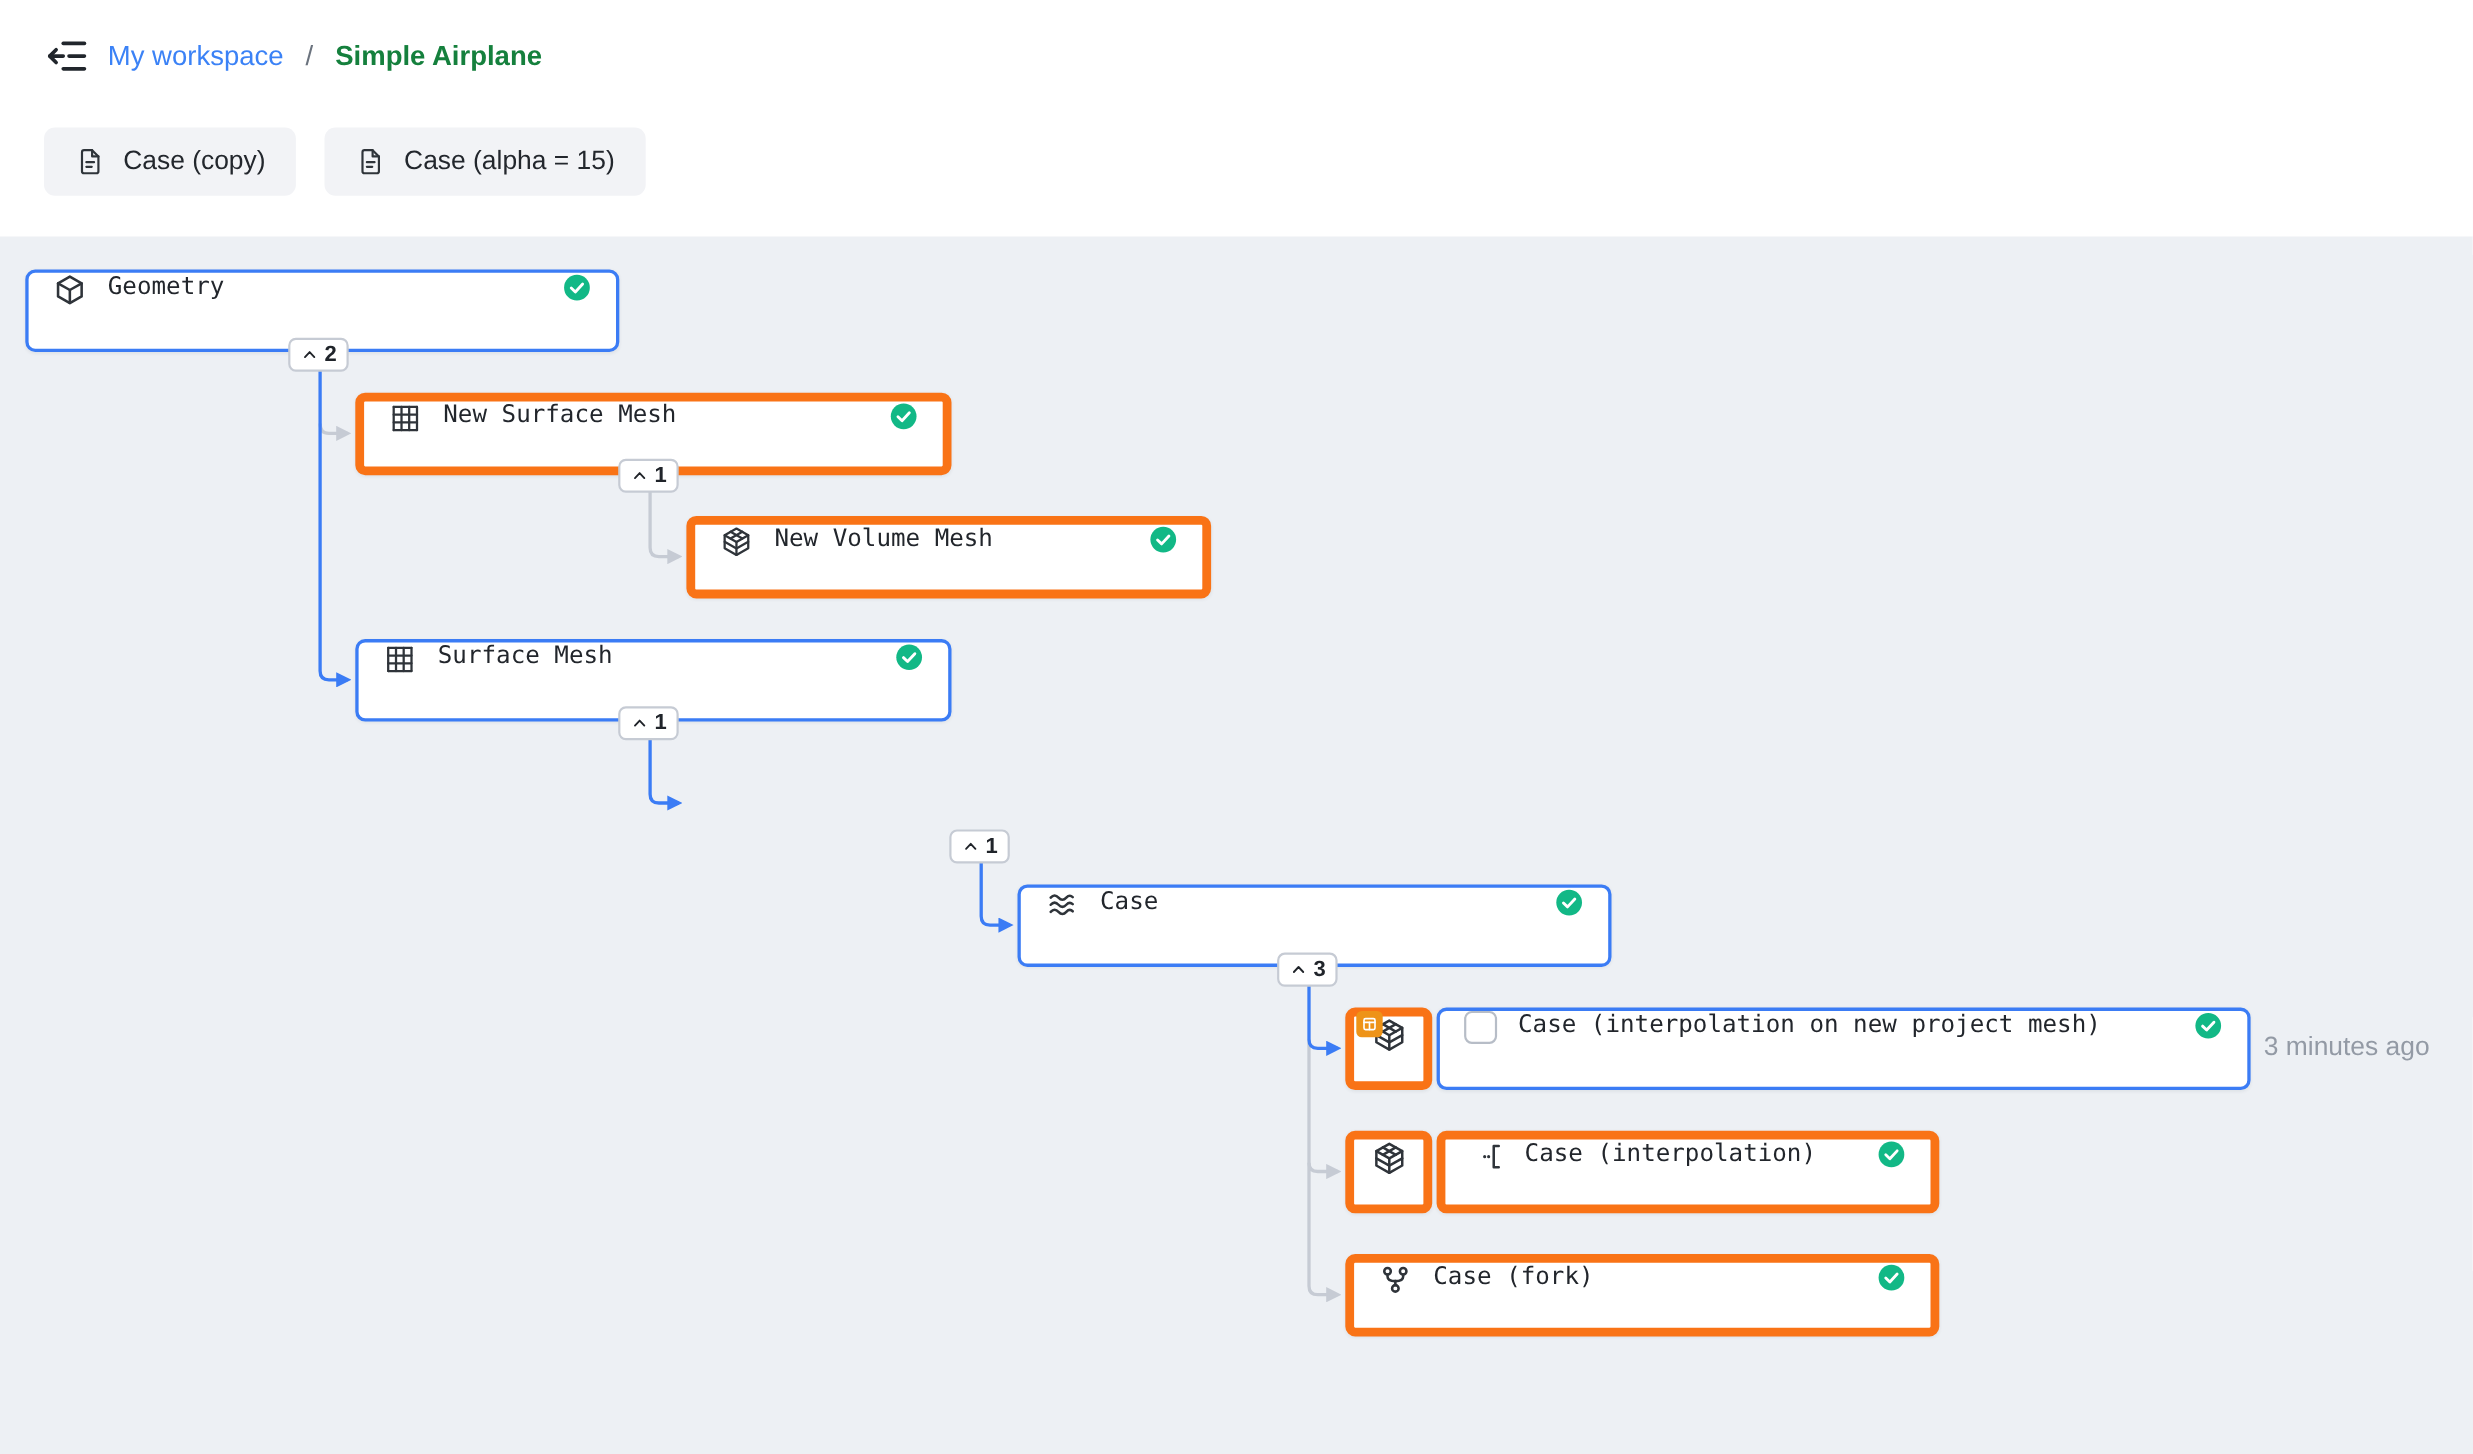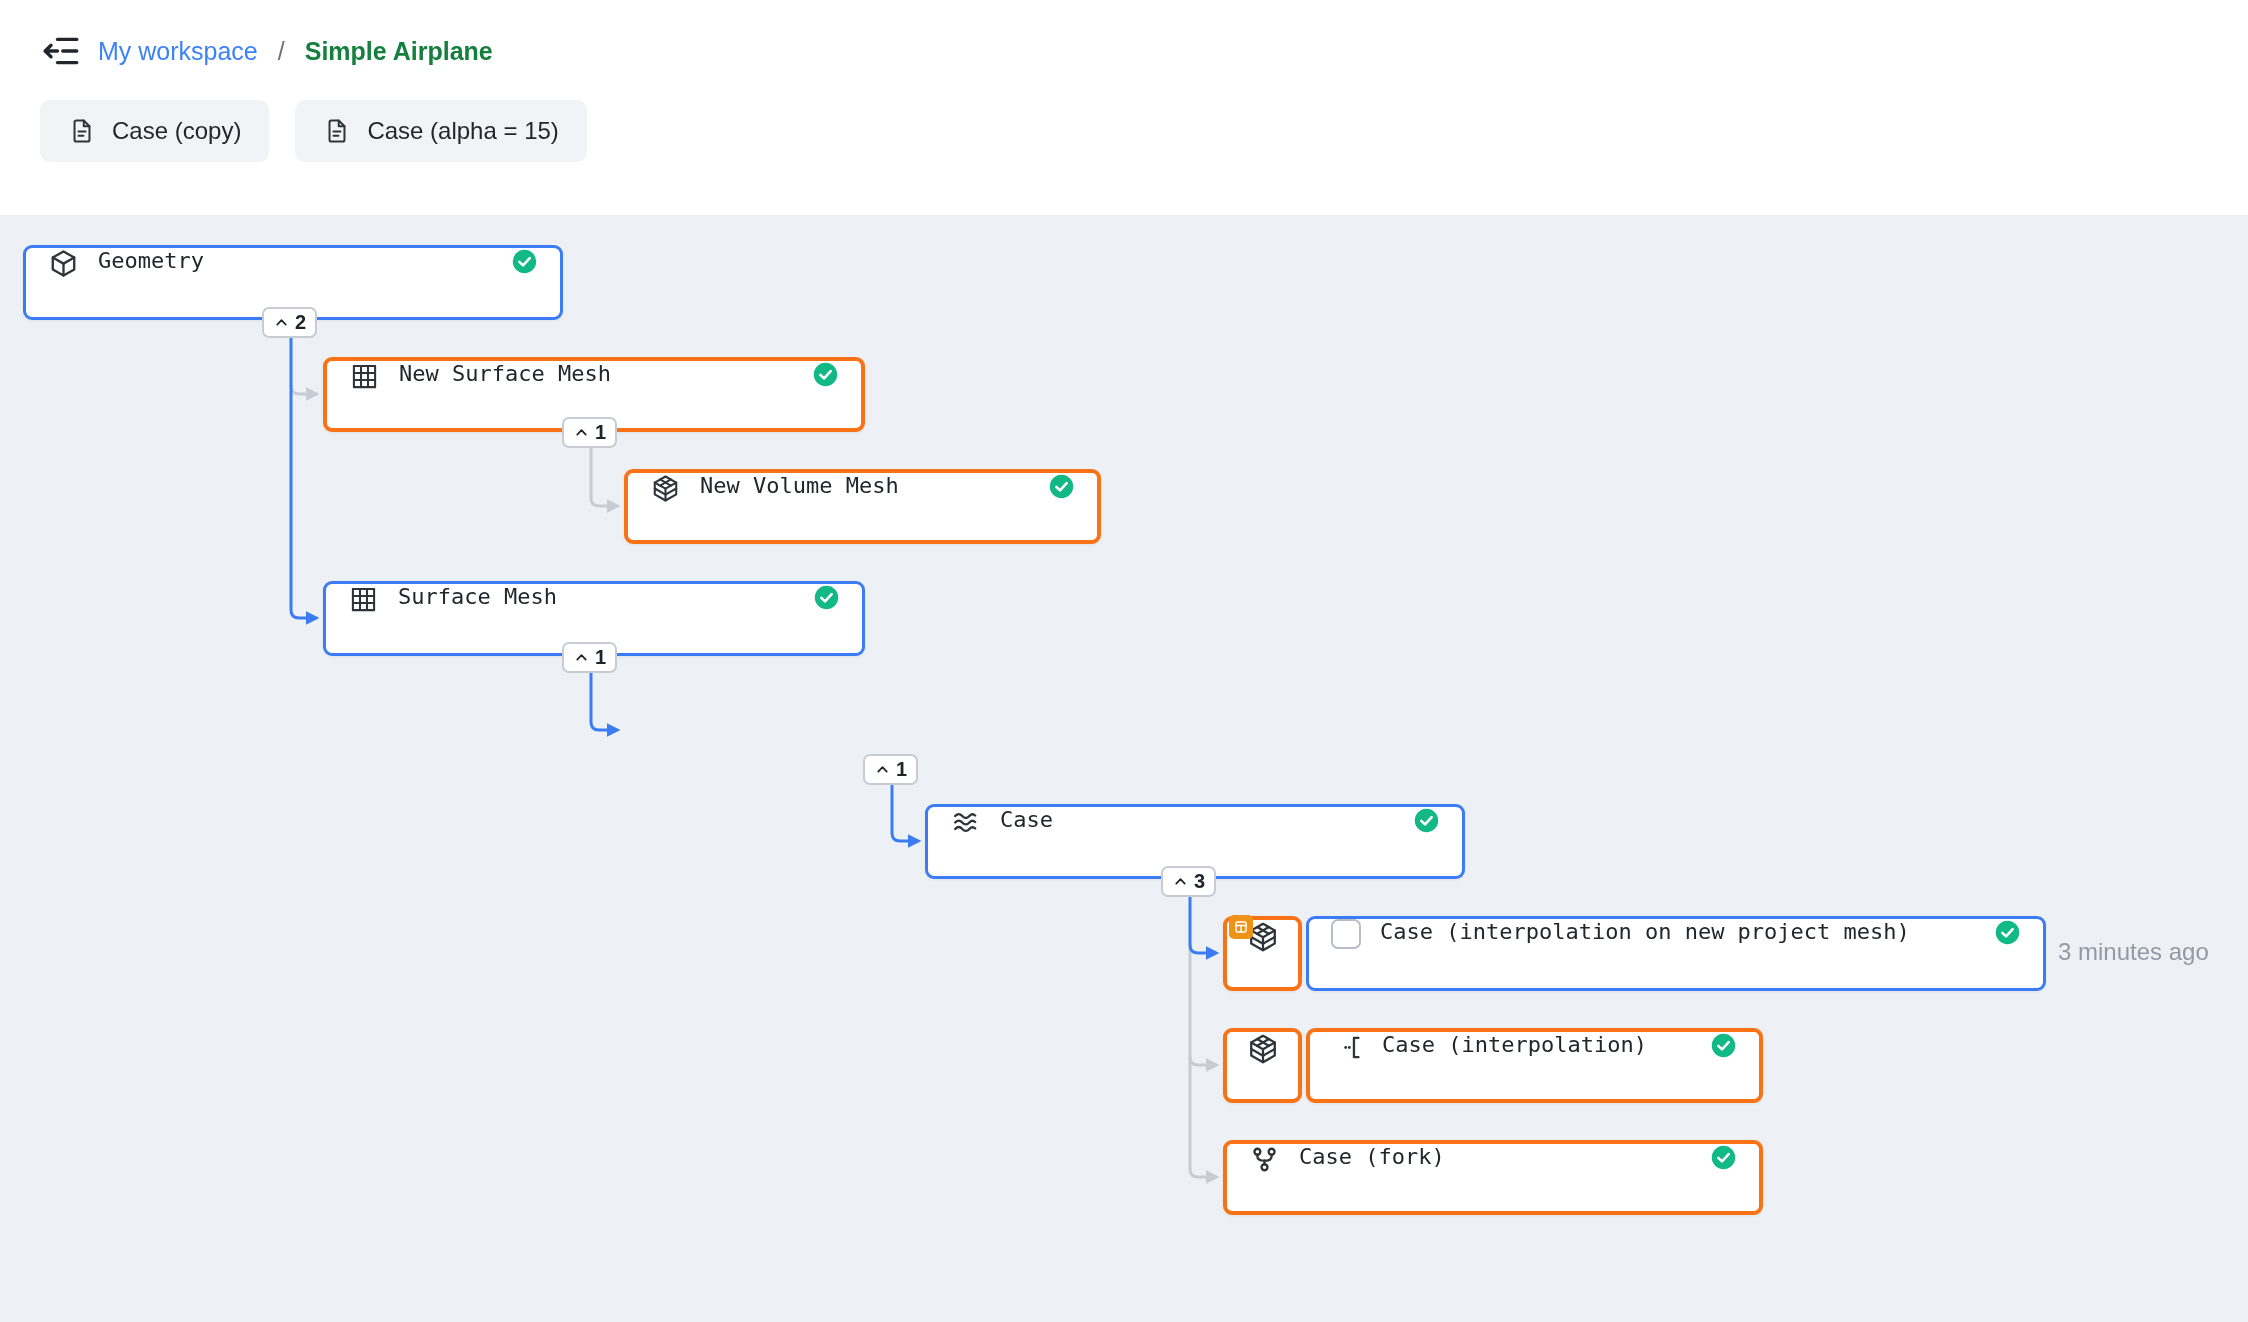--- a/index.html
+++ b/index.html
@@ -7,31 +7,31 @@
   body{font-family:"Liberation Sans",sans-serif;background:#ffffff;overflow:hidden;position:relative}
 
   .header{position:relative;height:215px;background:#ffffff}
   .breadcrumb{position:absolute;left:40px;top:26px;display:flex;align-items:center;gap:16px;height:50px}
   .tree-icon{display:flex}
   .tree-icon svg{width:42px;height:42px}
   .crumb-ws{font-size:25px;color:#3b82f6;cursor:pointer}
   .crumb-sep{font-size:25px;color:#6b737e;margin:0 4px}
   .crumb-proj{font-size:25px;color:#15803d;font-weight:700}
 
-  .tabs{position:absolute;left:40px;top:100px;display:flex;gap:26px}
+  .tabs{position:absolute;left:40px;top:116px;display:flex;gap:26px}
   .tab{display:flex;align-items:center;gap:16px;height:62px;padding:0 28px;background:#f2f3f6;border:none;border-radius:10px;font-size:24px;color:#23272d;font-family:"Liberation Sans",sans-serif;cursor:pointer;white-space:nowrap}
   .tab svg{width:28px;height:28px}
 
   .canvas{position:relative;height:1107px;background:#edf0f4;overflow:hidden}
   .connectors{position:absolute;left:0;top:0;z-index:1}
   .connectors .g{stroke:#c6cbd4}
   .connectors .b{stroke:#3b7cf5}
 
   .node{position:absolute;display:flex;gap:19px;padding:0 22px;background:#fff;border-radius:9px;z-index:2;cursor:pointer}
-  .node.gray{border:4px solid #f97316;box-shadow:0 1px 3px rgba(20,30,50,.06)}
+  .node.gray{border:8px solid #f97316;box-shadow:0 1px 3px rgba(20,30,50,.06)}
   .node.blue{border:3px solid #3b7cf5;box-shadow:0 1px 3px rgba(20,30,50,.06)}
   .node .n-icon{display:flex;flex:0 0 auto}
   .node .n-icon svg{width:31px;height:31px}
   .node .label{font-family:"DejaVu Sans Mono",monospace;font-size:22px;color:#22262c;white-space:nowrap}
   .node .check{margin-left:auto;display:flex;flex:0 0 auto}
   .node .check svg{width:27px;height:27px}
   .node.mini{justify-content:center;padding:0}
   .node.mini .n-icon svg{width:34px;height:34px}
 
   .checkbox{width:30px;height:30px;border:2.5px solid #b7bdc7;border-radius:7px;background:#fff;flex:0 0 auto;cursor:pointer}

